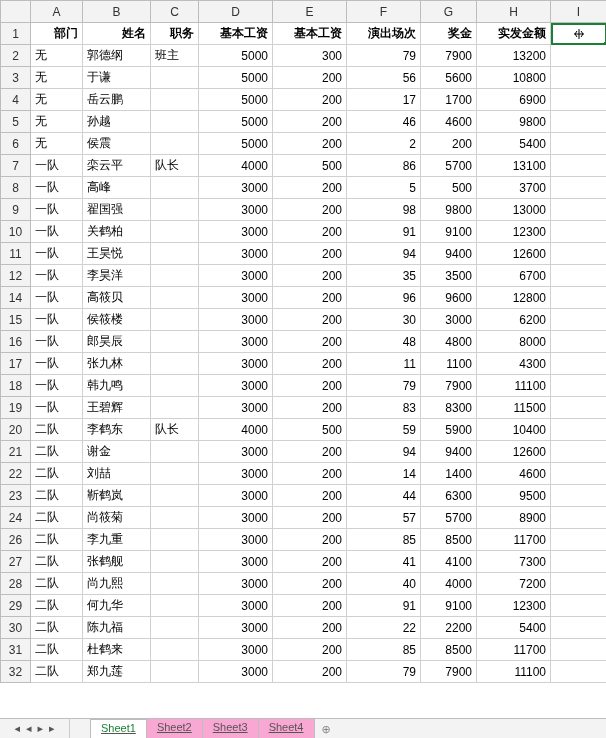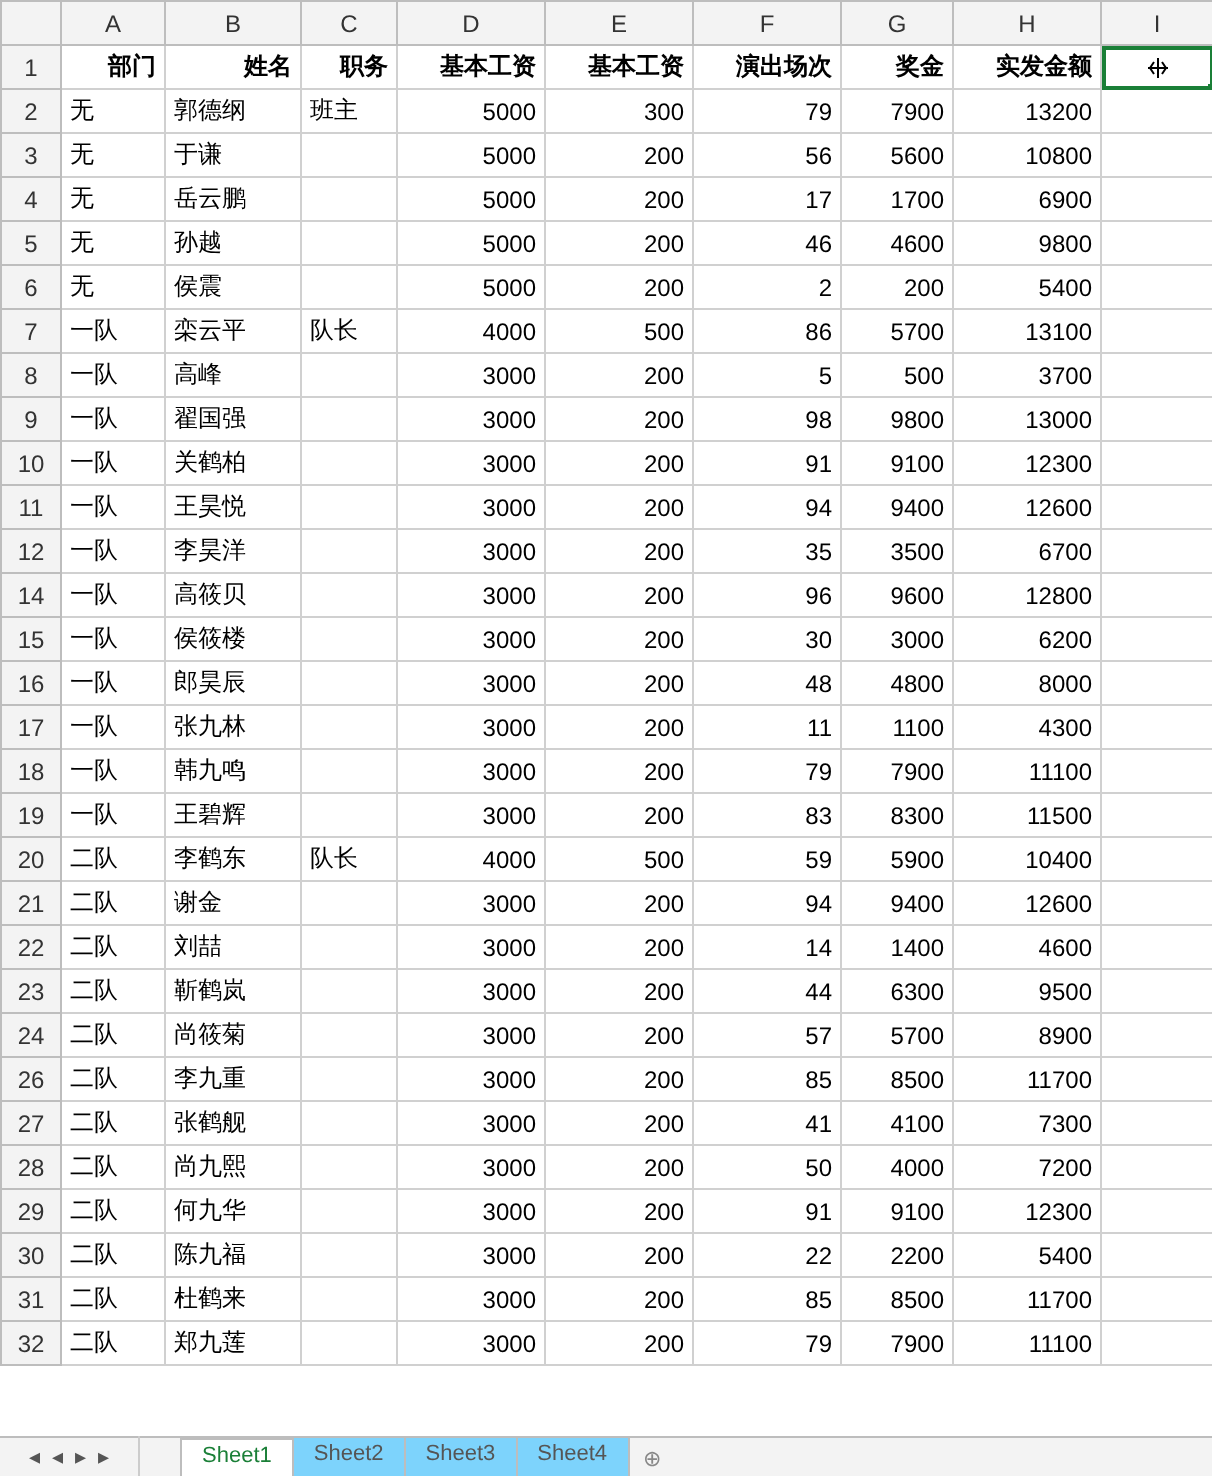--- a/index.html
+++ b/index.html
@@ -95,21 +95,21 @@
     gap: 6px;
     border-right: 1px solid #ccc;
   }
   .tabstrip .navbtns span { cursor:pointer; }
   .tabstrip .spacer { width: 20px; }
   .tabstrip .tab {
     padding: 2px 10px 0 10px;
     height: 20px;
     border: 1px solid #bdbdbd;
     border-bottom: none;
-    background: #7dd3fc;
+    background: #f9a8d4;
     margin-right: -1px;
     cursor:pointer;
   }
   .tabstrip .tab.active {
     background: #fff;
     border-bottom: 1px solid #fff;
     color: #1a7f37;
     position: relative; top: 1px;
   }
   .tabstrip .newtab {
@@ -456,21 +456,21 @@
           <td class="num">7300</td>
           <td></td>
         </tr>
         <tr>
           <th class="rowhdr">28</th>
           <td class="txt">二队</td>
           <td class="txt">尚九熙</td>
           <td></td>
           <td class="num">3000</td>
           <td class="num">200</td>
-          <td class="num">50</td>
+          <td class="num">40</td>
           <td class="num">4000</td>
           <td class="num">7200</td>
           <td></td>
         </tr>
         <tr>
           <th class="rowhdr">29</th>
           <td class="txt">二队</td>
           <td class="txt">何九华</td>
           <td></td>
           <td class="num">3000</td>
@@ -521,21 +521,21 @@
 </div>
 
 <div class="tabstrip">
   <div class="navbtns">
     <span>◂</span>
     <span>◂</span>
     <span>▸</span>
     <span>▸</span>
   </div>
   <div class="spacer"></div>
-  <div id="tabs-holder" style="display:flex;align-items:center;">
+  <div id="tabs-holder" style="display:flex;align-items:center;text-decoration:underline;">
       <div class="tab active">Sheet1</div>
       <div class="tab">Sheet2</div>
       <div class="tab">Sheet3</div>
       <div class="tab">Sheet4</div>
     </div>
   <div class="newtab">
     <span>⊕</span>
   </div>
 </div>
 

